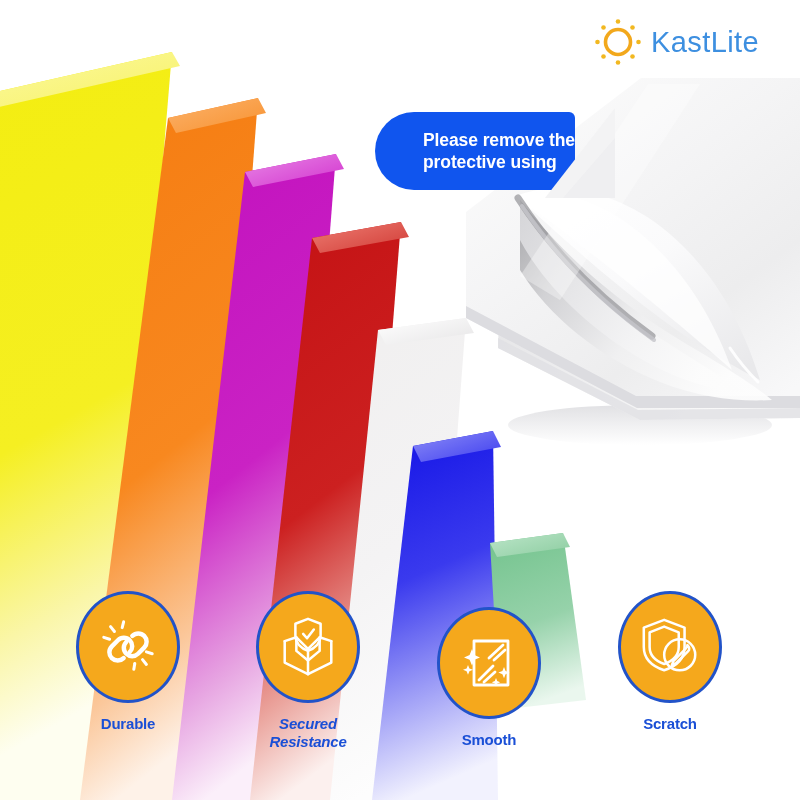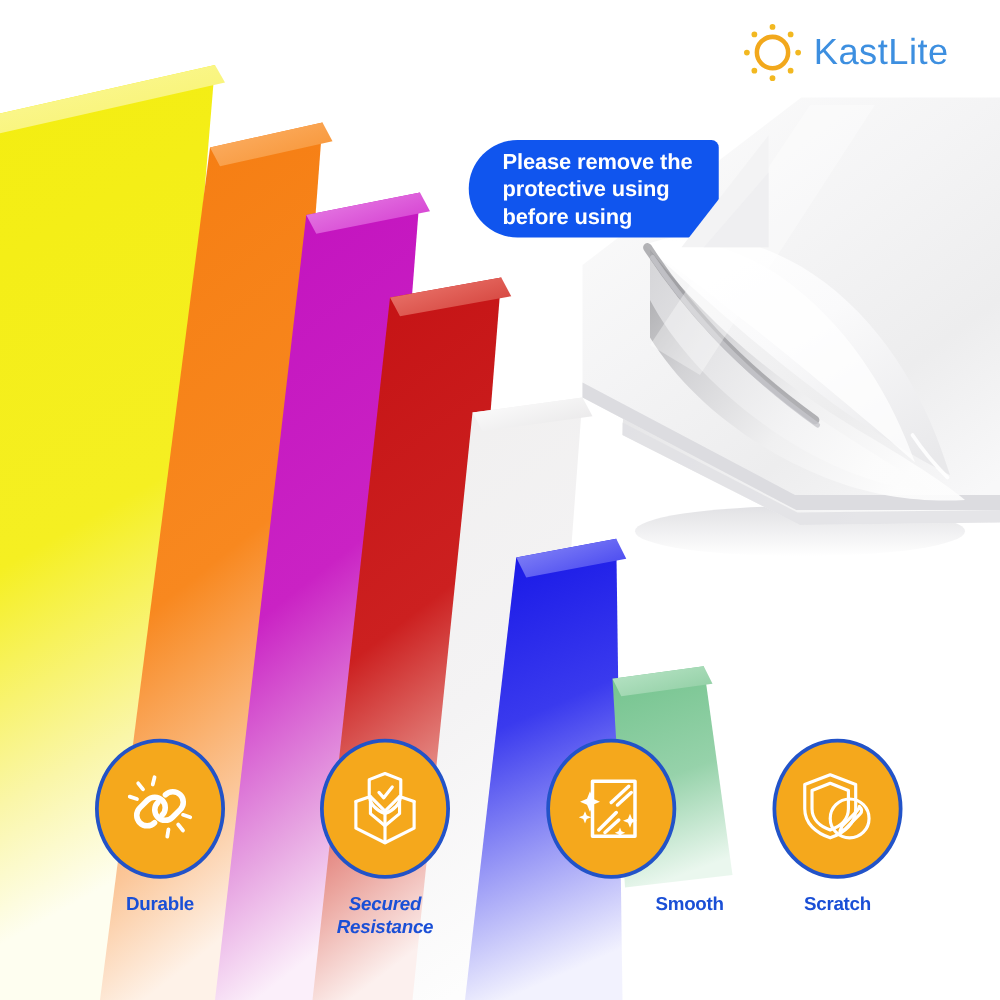--- a/index.html
+++ b/index.html
@@ -11,21 +11,21 @@
   
   #sheet-fan{position:absolute;left:0;top:0;width:800px;height:800px;}
 
   
   #clear-panel{position:absolute;}
 
   
   #callout-badge{
     position:absolute;left:375px;top:112px;width:200px;height:78px;
     background:#1055ee;border-radius:40px 6px 6px 40px;
-    display:flex;align-items:center;z-index:40;
+    display:flex;align-items:center;z-index:40;justify-content:flex-end;
   }
   #callout-badge .ct{
     color:#ffffff;font-weight:bold;font-size:17.5px;line-height:1.26;
     padding-left:27px;letter-spacing:-0.1px;
   }
   #callout-clip{
     position:absolute;left:505px;top:108px;width:110px;height:90px;z-index:41;
     pointer-events:none;
   }
 
@@ -230,21 +230,20 @@
       </g>
 
       <polygon points="648,84 700,84 560,300 520,276" fill="#FFFFFF" opacity="0.35"></polygon>
     </svg>
   </div>
 
   <div id="callout-badge">
     <div class="ct">
       <div>Please remove the</div>
       <div>protective using</div>
-      <div>before using</div>
     </div>
   </div>
 
   <svg id="callout-clip" width="110" height="90" viewBox="0 0 110 90">
     <polygon points="40,90 110,0 110,90" fill="#F3F3F4"></polygon>
     <polygon points="58,90 110,30 110,90" fill="#EDEDEF" opacity="0.7"></polygon>
   </svg>
 
   <div id="brand-logo">
     <svg width="52" height="52" viewBox="0 0 52 52">
@@ -297,21 +296,21 @@
             <polyline points="22,24 22,38 34,48 46,38 46,24"></polyline>
           </g>
         </svg>
       </div>
       <div class="feature-label">
         <div>Secured</div>
         <div>Resistance</div>
       </div>
     </div>
 
-    <div class="feature" style="left:399px;top:6px;text-align:right;">
+    <div class="feature" style="left:399px;top:22px;">
       <div class="feature-badge">
         <svg width="64" height="64" viewBox="0 0 64 64">
           <g fill="none" stroke="#FFFFFF" stroke-width="2.8" stroke-linecap="round" stroke-linejoin="round">
             <rect x="17" y="10" width="34" height="44"></rect>
             <line x1="32" y1="27" x2="46" y2="14"></line>
             <line x1="37" y1="29" x2="48" y2="19"></line>
             <line x1="22" y1="49" x2="36" y2="35"></line>
             <line x1="27" y1="51" x2="38" y2="41"></line>
           </g>
           <g fill="#FFFFFF">

